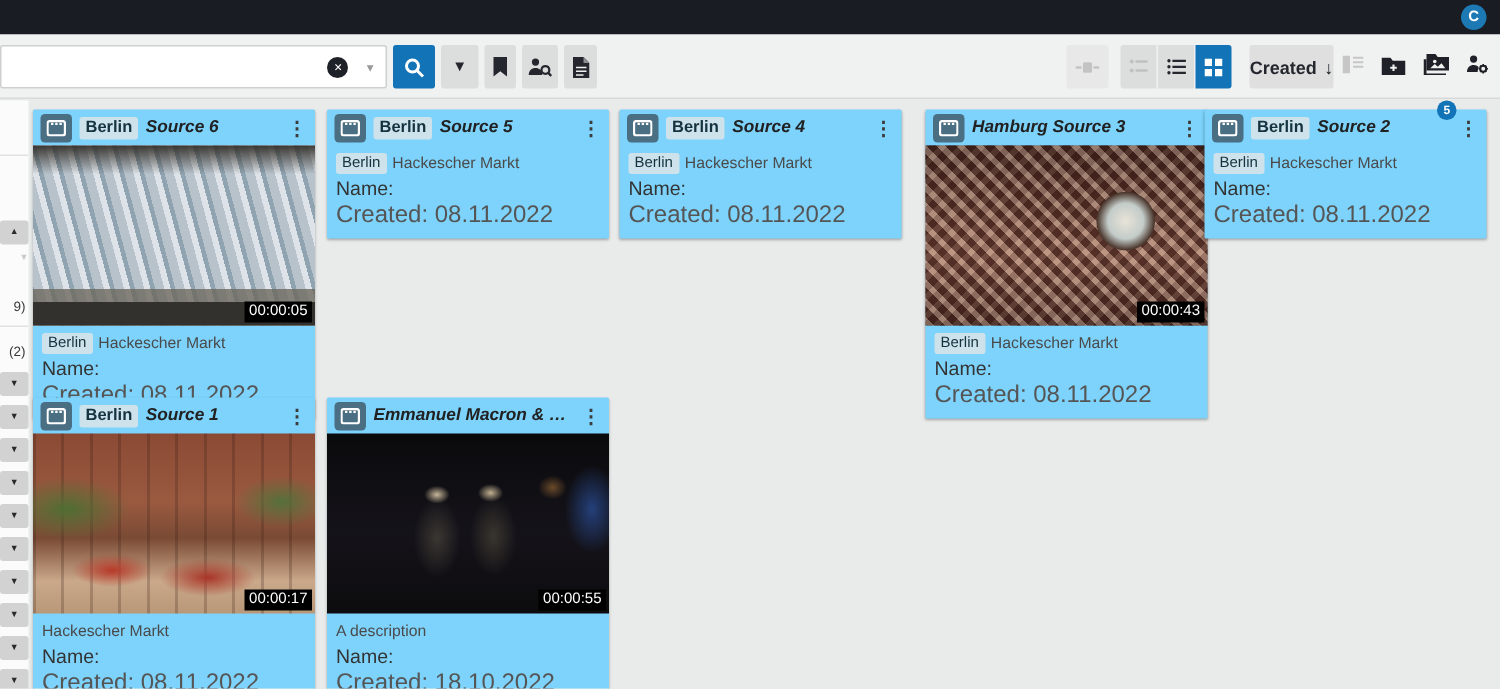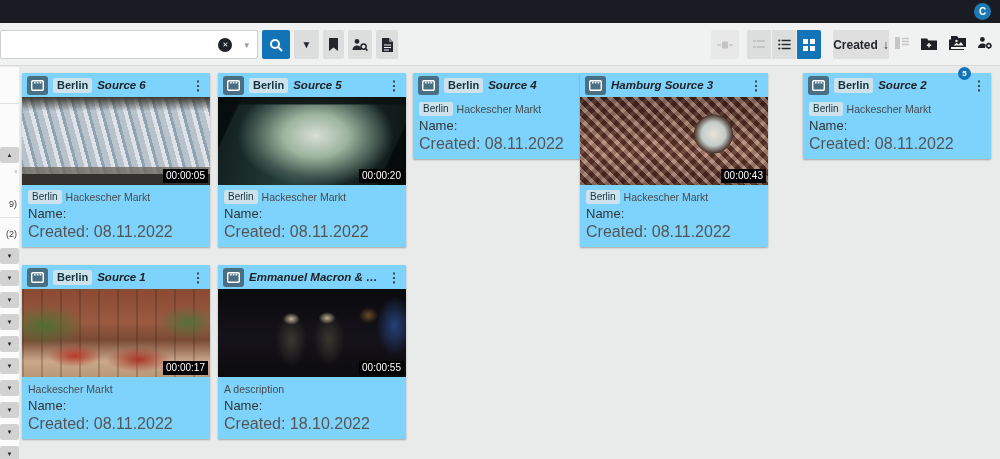--- a/index.html
+++ b/index.html
@@ -69,21 +69,21 @@
           box-shadow:0 1px 2px rgba(0,0,0,.3); }
   .card-header { height:24px; display:flex; align-items:center; gap:5px; padding:0 5px; }
   .type-icon { width:21px; height:19px; background:#4a6e82; border-radius:3px; flex:none;
                display:flex; align-items:center; justify-content:center; }
   .pill { background:#cde2ea; color:#14323f; border-radius:2px; padding:0 4px; font-size:11px;
           font-weight:bold; line-height:15px; flex:none; }
   .card-title { font-size:11.5px; font-weight:bold; color:#212121; white-space:nowrap;
                 overflow:hidden; text-overflow:ellipsis; flex:1;font-style:italic; }
   .kebab { width:14px; text-align:center; color:#3c3c3c; font-size:13px; font-weight:bold;
            cursor:pointer; flex:none; line-height:19px; }
-  .thumb { position:relative; height:88px; width:188px; cursor:pointer; }
+  .thumb { position:relative; height:120px; width:188px; cursor:pointer; }
   .duration { position:absolute; right:2px; bottom:2px; background:#000; color:#fff;
               font-size:10px; line-height:14px; padding:0 3px; }
   .card-footer { padding:4px 6px 6px; }
   .meta-row { display:flex; align-items:center; gap:4px; font-size:10.5px; color:#4a4a4a; min-height:15px; }
   .meta-pill { background:#cde2ea; color:#14323f; border-radius:2px; padding:0 4px; font-size:10px;
                line-height:14px; flex:none; }
   .name-label { font-size:13px; color:#333; margin-top:2px; }
   .created { font-size:16px; color:#555; margin-top:2px; }
 
   
@@ -346,23 +346,20 @@
       <span class="type-icon">
           <svg width="13" height="11" viewBox="0 0 13 11">
             <rect x="0.7" y="0.7" width="11.6" height="9.6" rx="1.6" fill="none" stroke="#fff" stroke-width="1.5"></rect>
             <path d="M3 2.6h1.6M5.8 2.6h1.6M8.6 2.6h1.6" stroke="#fff" stroke-width="1.6"></path>
           </svg>
         </span>
       <span class="pill">Berlin</span>
       <span class="card-title">Source 5</span>
       <span class="kebab">⋮</span>
     </div>
-    <div class="thumb t2">
-      <span class="duration">00:00:20</span>
-    </div>
     <div class="card-footer">
       <div class="meta-row">
         <span class="meta-pill">Berlin</span>
         <span>Hackescher Markt</span>
       </div>
       <div class="name-label">Name:</div>
       <div class="created">Created: 08.11.2022</div>
     </div>
   </div>
 
@@ -381,21 +378,21 @@
     <div class="card-footer">
       <div class="meta-row">
         <span class="meta-pill">Berlin</span>
         <span>Hackescher Markt</span>
       </div>
       <div class="name-label">Name:</div>
       <div class="created">Created: 08.11.2022</div>
     </div>
   </div>
 
-  <div class="card" style="left:580px; top:73px">
+  <div class="card" style="left:617px; top:73px">
     <div class="card-header">
       <span class="type-icon">
           <svg width="13" height="11" viewBox="0 0 13 11">
             <rect x="0.7" y="0.7" width="11.6" height="9.6" rx="1.6" fill="none" stroke="#fff" stroke-width="1.5"></rect>
             <path d="M3 2.6h1.6M5.8 2.6h1.6M8.6 2.6h1.6" stroke="#fff" stroke-width="1.6"></path>
           </svg>
         </span>
       <span class="card-title">Hamburg Source 3</span>
       <span class="kebab">⋮</span>
     </div>

